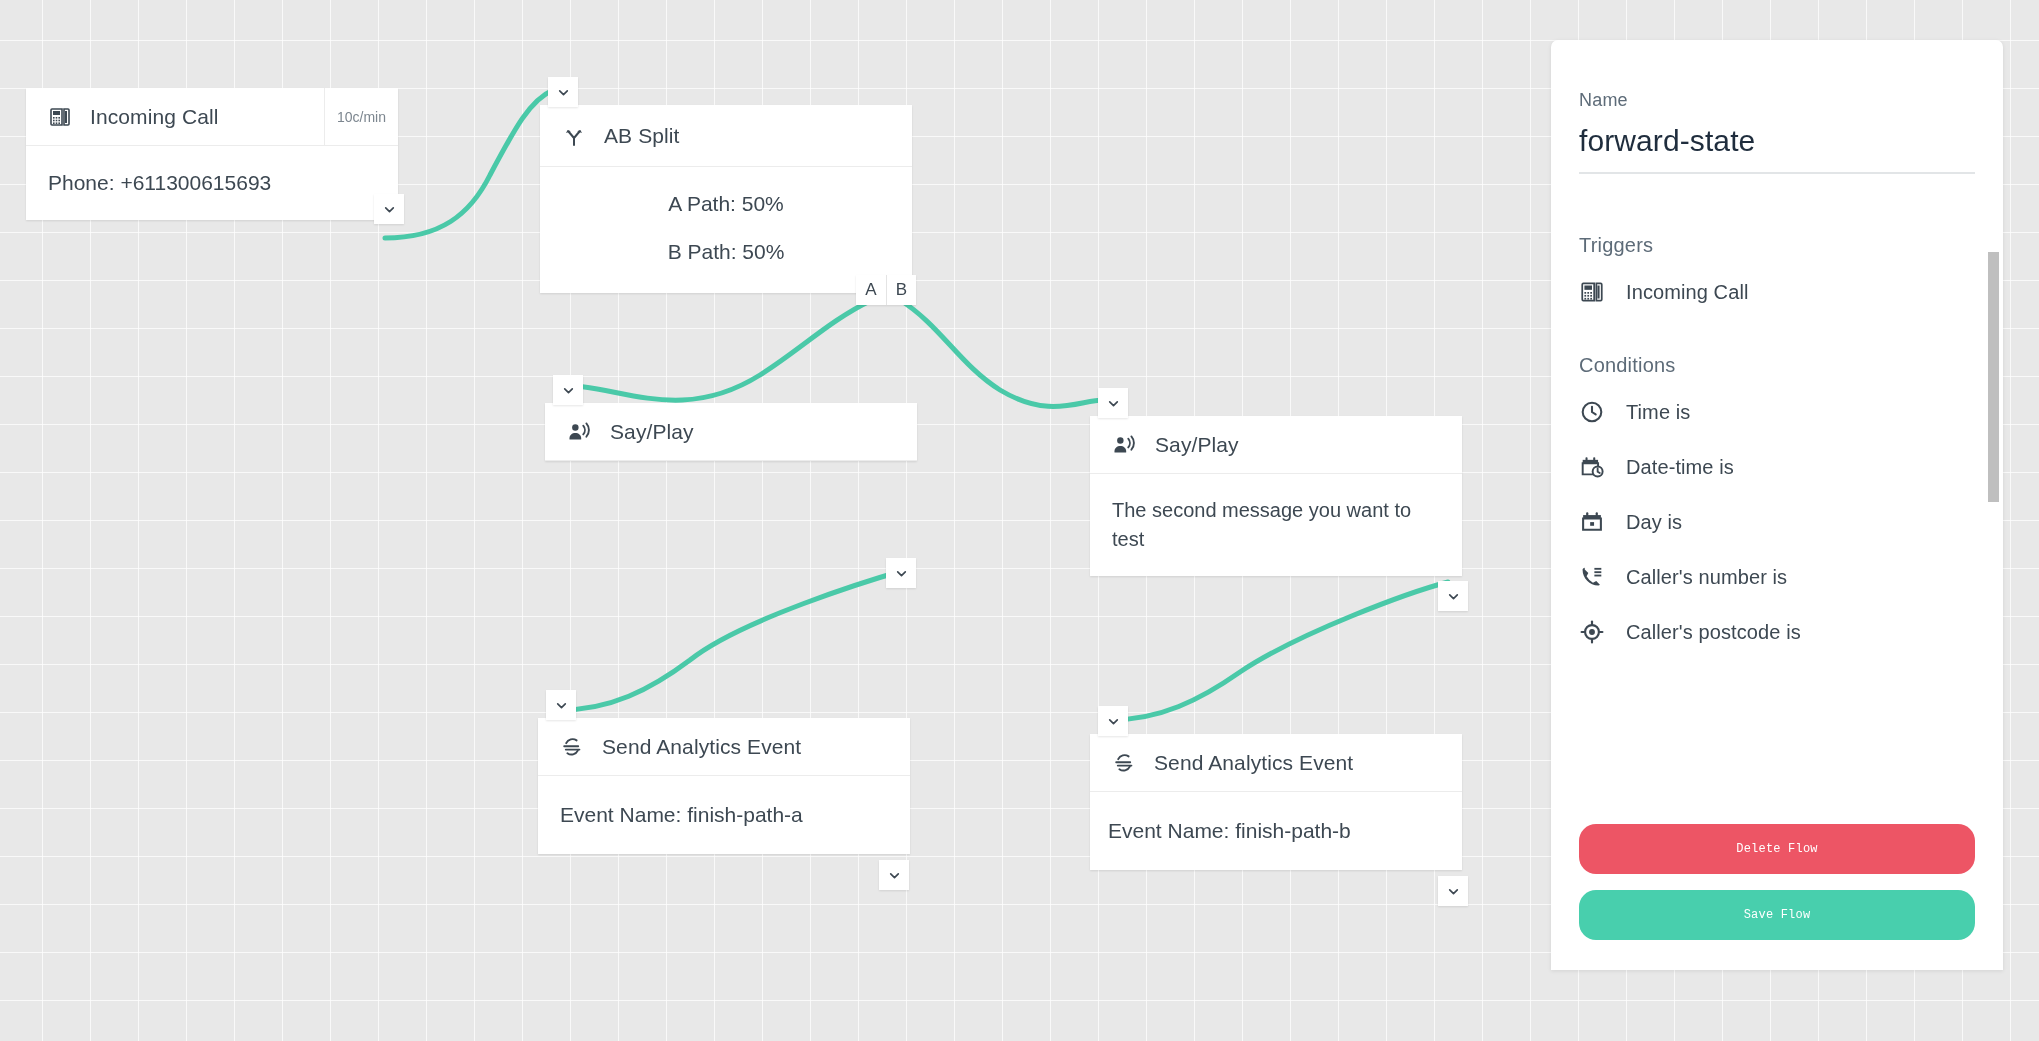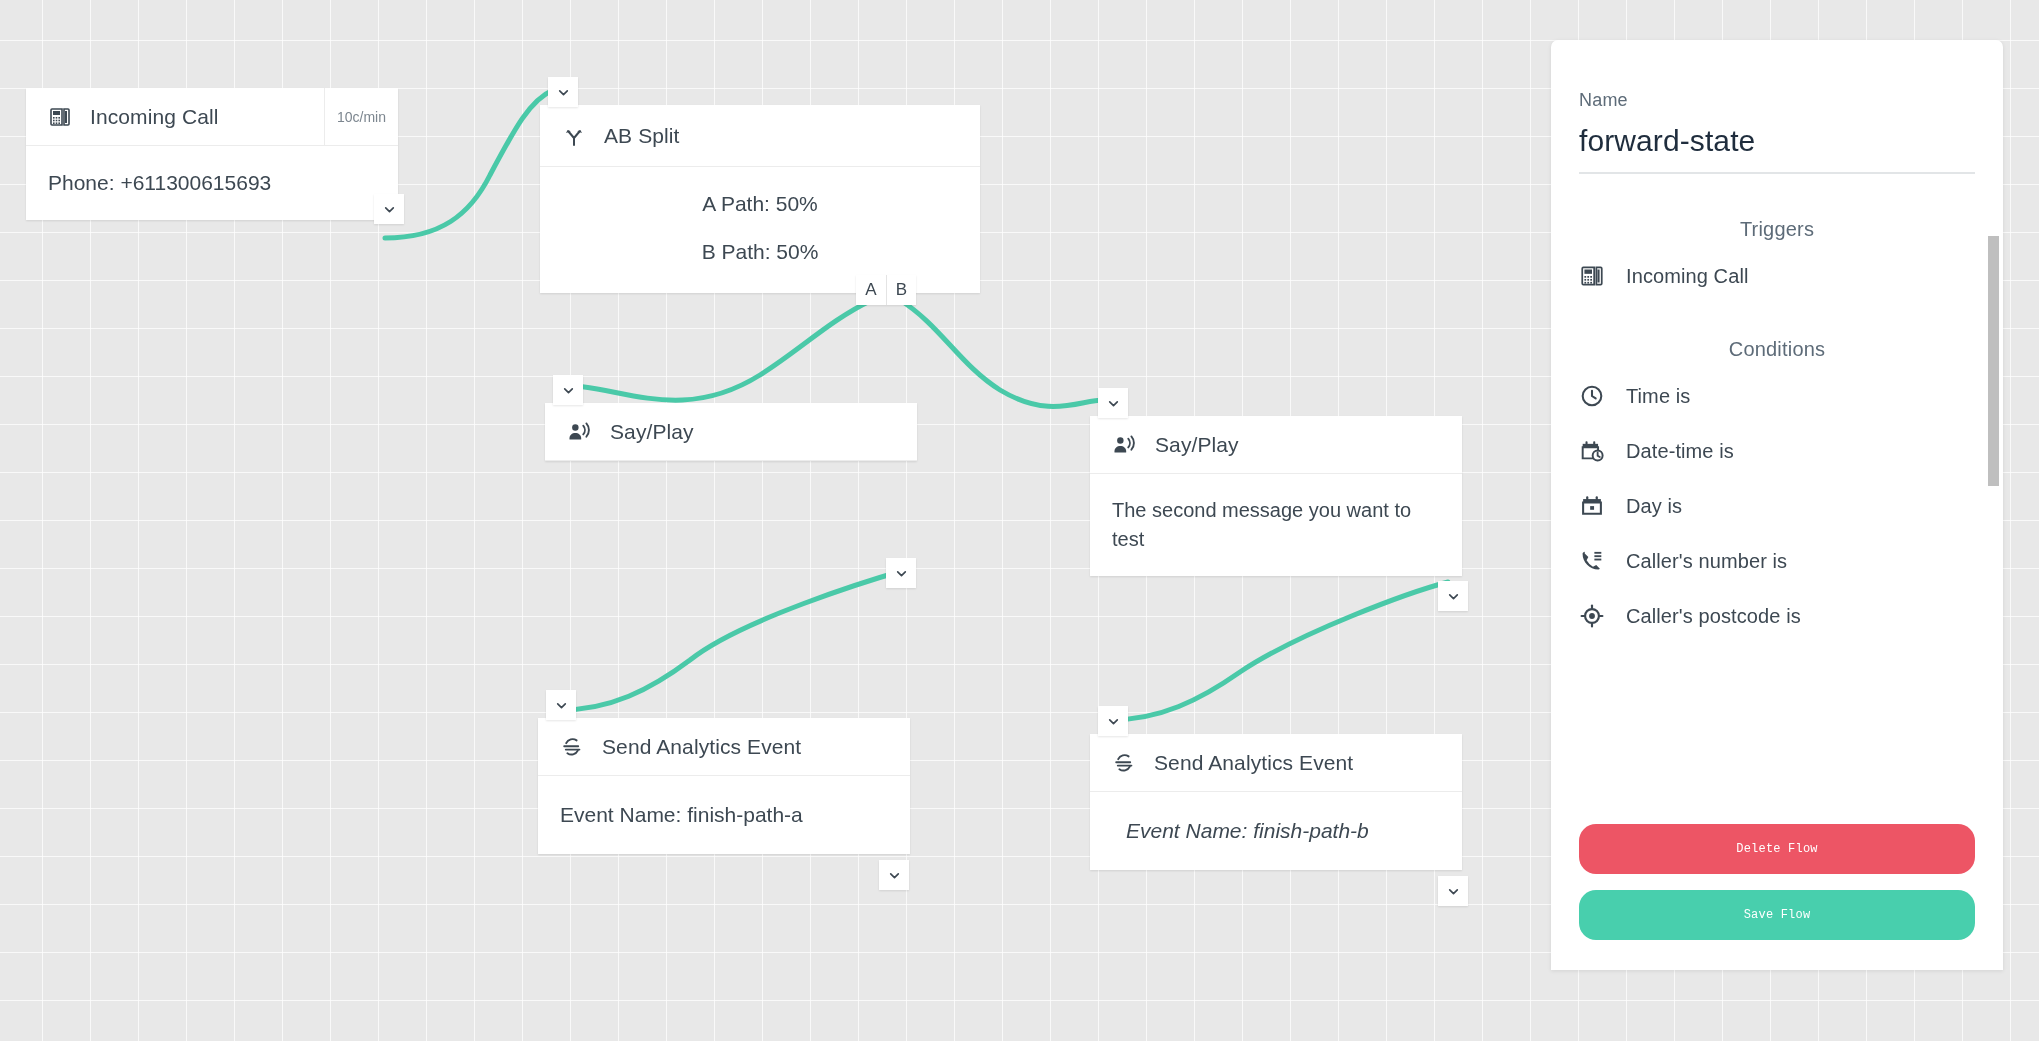--- a/index.html
+++ b/index.html
@@ -94,24 +94,23 @@
   .panel-name-block { padding: 50px 28px 0 28px; }
   .panel-label { font-size: 18px; color: #5d6b78; letter-spacing: .2px; }
   .panel-name-value {
     font-size: 30px; color: #1f2d3d; margin-top: 13px; padding-bottom: 14px;
     border-bottom: 2px solid #e2e5e7;
     letter-spacing: .1px;
   }
   .panel-scroll {
     flex: 1 1 auto;
     position: relative;
-    margin-top: 44px;
+    margin-top: 60px;
     padding: 0 28px 0 28px;
     overflow: hidden;
-    text-align: center;
   }
   .section-title { font-size: 20px; color: #5d6b78; margin-bottom: 22px; letter-spacing: .2px; }
   .opt-row {
     display: flex; align-items: center; gap: 21px;
     margin-bottom: 29px;
     cursor: pointer;
   }
   .opt-icon { width: 26px; height: 26px; display: flex; align-items: center; justify-content: center; color: #3d4852; flex: 0 0 auto; }
   .opt-label { font-size: 20px; color: #3d4852; letter-spacing: .1px; }
   .section-gap { height: 20px; }
@@ -182,21 +181,21 @@
     <div class="node-body" style="padding:22px;">
       <div class="line" style="font-size:21px;">Phone: +611300615693</div>
     </div>
     <div class="handle" style="left:348px; top:106px;">
       <svg width="13" height="13" viewBox="0 0 24 24" fill="none" stroke="#3d4852" stroke-width="3" stroke-linecap="round" stroke-linejoin="round">
           <polyline points="5,9 12,16 19,9"></polyline>
         </svg>
     </div>
   </div>
 
-  <div class="node" style="left:540px; top:105px; width:440px;">
+  <div class="node" style="left:540px; top:105px; width:372px;">
     <div class="node-head" style="height:62px;">
       <div class="nh-inner">
         <span class="node-icon">
           <svg width="24" height="24" viewBox="0 0 24 24" fill="none" stroke="currentColor" stroke-width="2" stroke-linecap="round" stroke-linejoin="round">
             <path d="M12 21v-7"></path>
               <path d="M12 14 L6.5 7.5"></path>
               <path d="M12 14 L17.5 7.5"></path>
             <polyline points="4,9 5.6,6 8.8,7.2" fill="currentColor" stroke="none"></polyline>
             <polyline points="20,9 18.4,6 15.2,7.2" fill="currentColor" stroke="none"></polyline>
           </svg>
@@ -310,21 +309,21 @@
           <svg width="24" height="24" viewBox="0 0 24 24" fill="none" stroke="currentColor" stroke-width="1.9" stroke-linecap="round">
             <path d="M16.6 5.4A7 7 0 0 0 6.2 8.2"></path>
             <path d="M4.2 11.2h14"></path>
               <path d="M5.8 14.6h13.6"></path>
             <path d="M7.4 18.2a7 7 0 0 0 10.4-2.6"></path>
           </svg>
         </span>
         <span class="node-title" style="font-size:21px;">Send Analytics Event</span>
       </div>
     </div>
-    <div class="node-body" style="padding:24px 36px;font-style:italic;">
+    <div class="node-body" style="padding:24px 18px;">
       <div class="line" style="font-size:21px;">Event Name: finish-path-b</div>
     </div>
     <div class="handle" style="left:8px; top:-28px;">
       <svg width="13" height="13" viewBox="0 0 24 24" fill="none" stroke="#3d4852" stroke-width="3" stroke-linecap="round" stroke-linejoin="round">
           <polyline points="5,9 12,16 19,9"></polyline>
         </svg>
     </div>
     <div class="handle" style="left:348px; top:142px;">
       <svg width="13" height="13" viewBox="0 0 24 24" fill="none" stroke="#3d4852" stroke-width="3" stroke-linecap="round" stroke-linejoin="round">
           <polyline points="5,9 12,16 19,9"></polyline>

